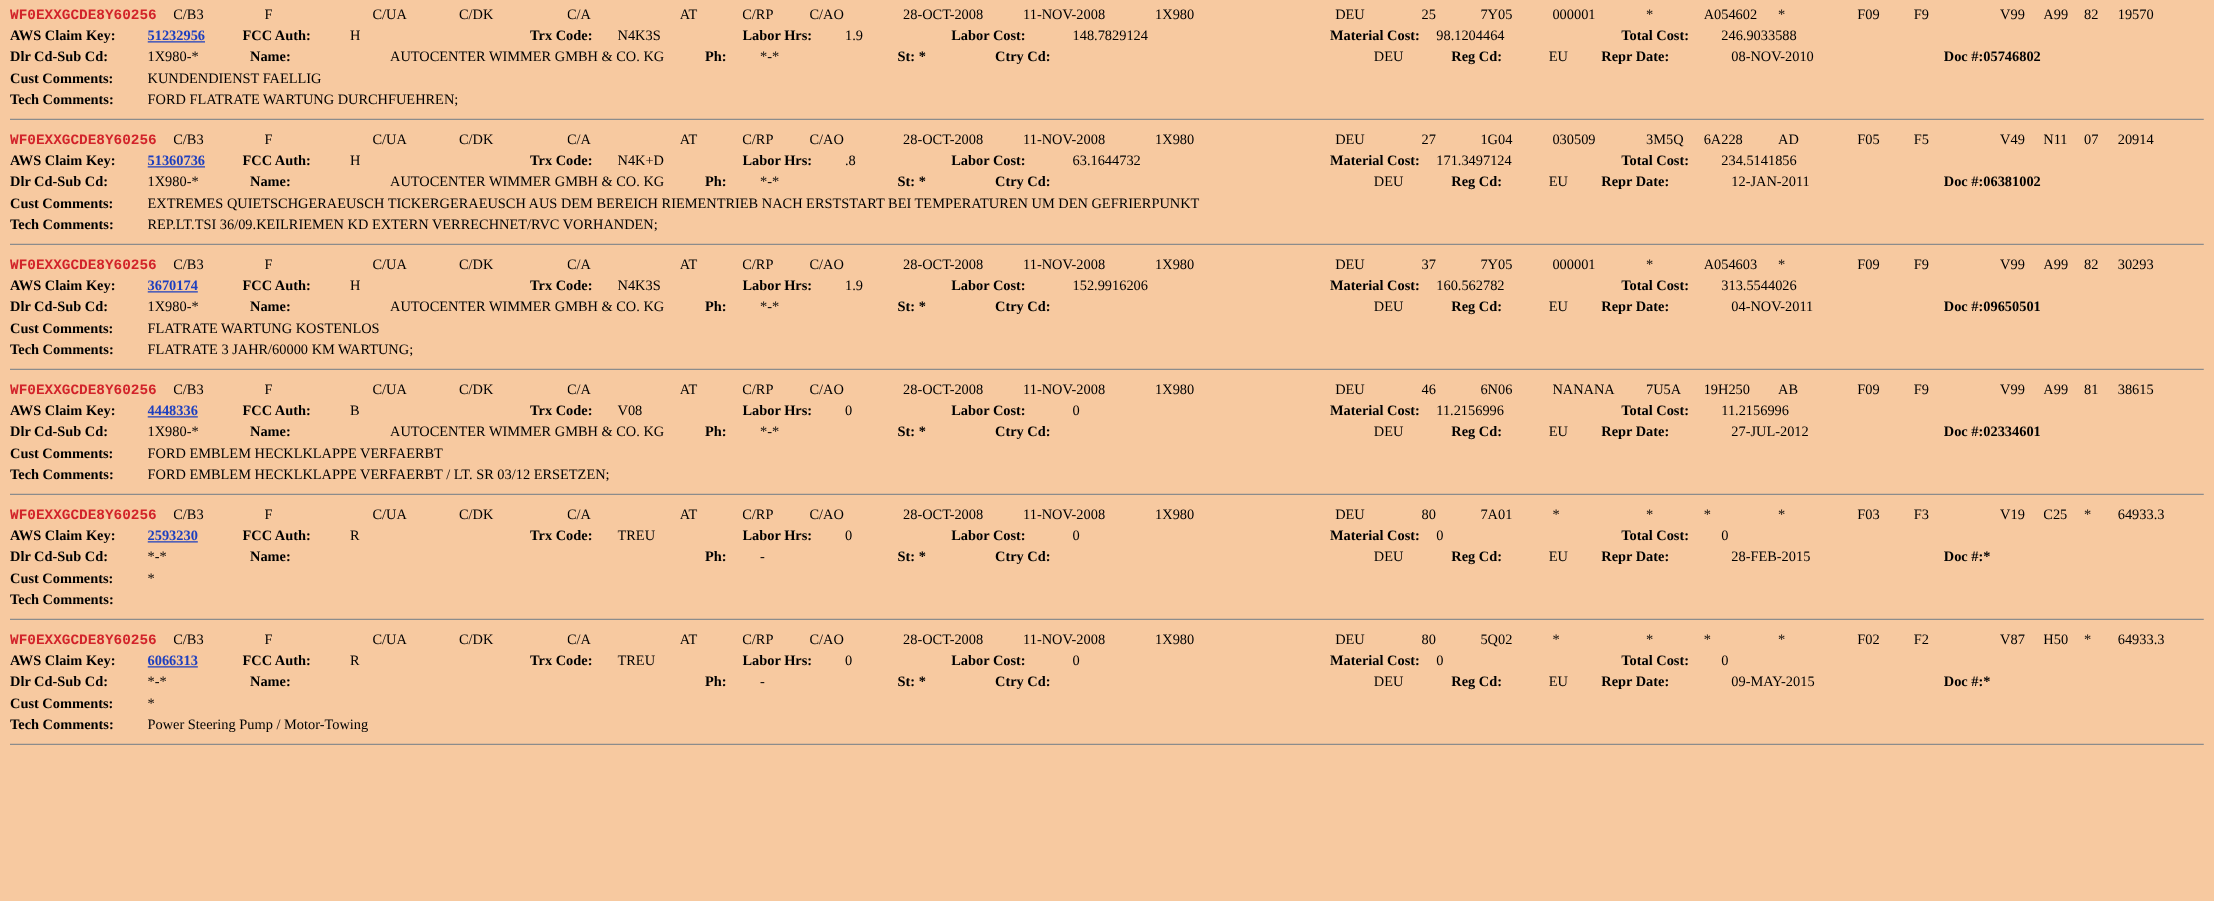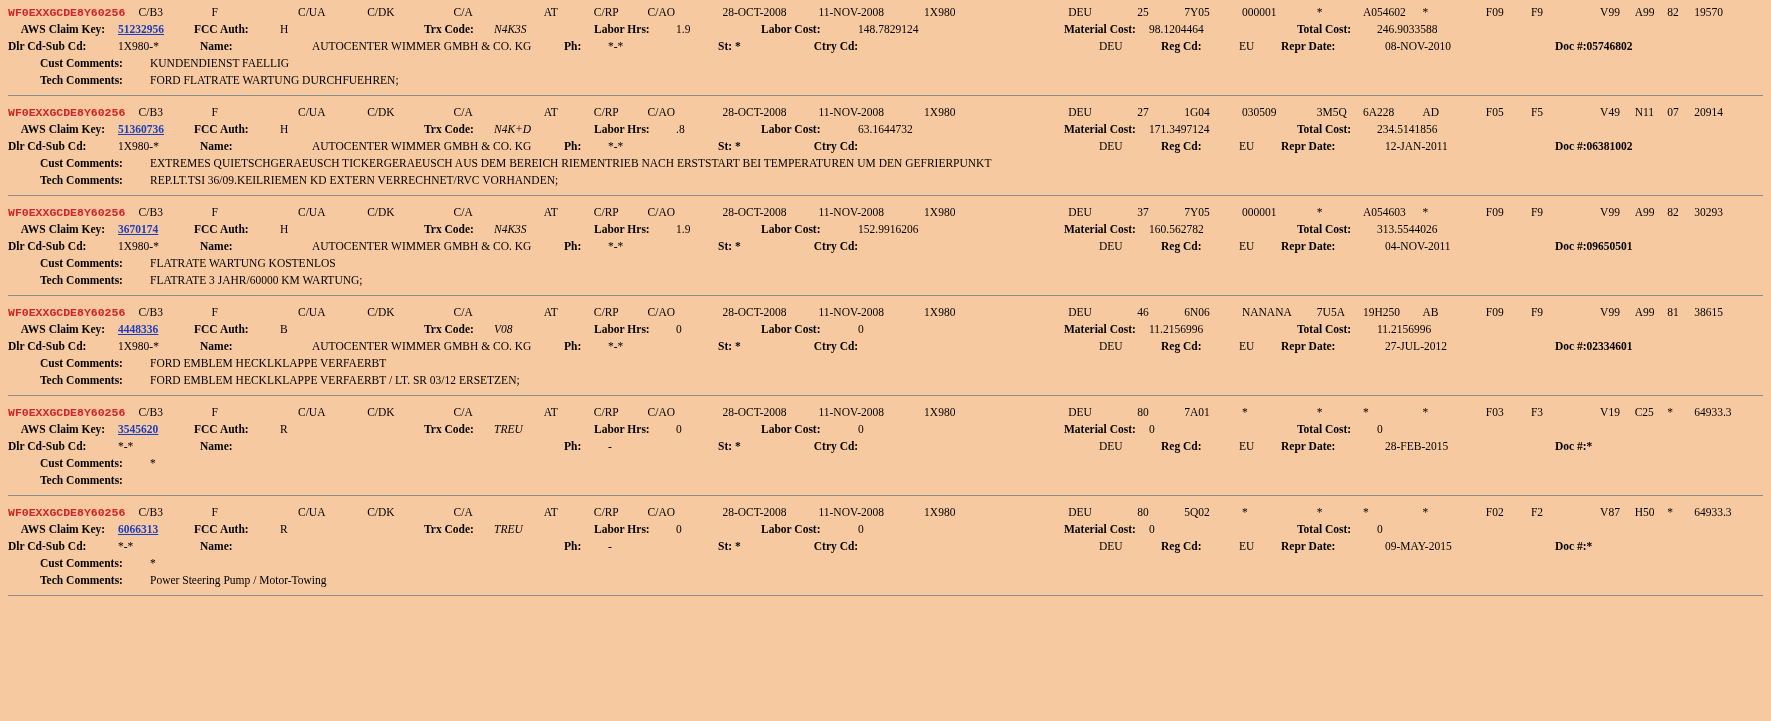--- a/index.html
+++ b/index.html
@@ -75,54 +75,54 @@
   .h-code4 { width: 62px; }
   .h-code5 { width: 66px; }
   .h-f09   { width: 47px; }
   .h-f9    { width: 72px; }
   .h-v99   { width: 36px; }
   .h-a99   { width: 34px; }
   .h-81    { width: 28px; }
   .h-mile  { width: 80px; }
 
   
-  .c-lbl   { width: 110px; padding-left: 8px; text-align: center; }
+  .c-lbl   { width: 110px; padding-left: 8px; }
   .c-key   { width: 76px; }
   .c-fcc   { width: 86px; }
   .c-fccv  { width: 144px; }
   .c-trx   { width: 70px; }
-  .c-trxv  { width: 100px; font-style: italic; }
+  .c-trxv  { width: 100px; }
   .c-lh    { width: 82px; }
   .c-lhv   { width: 85px; }
   .c-lc    { width: 97px; }
   .c-lcv   { width: 206px; }
   .c-mc    { width: 85px; }
   .c-mcv   { width: 148px; }
   .c-tc    { width: 80px; }
   .c-tcv   { width: 200px; }
 
   
   .d-lbl   { width: 110px; padding-left: 8px; }
   .d-cd    { width: 82px; }
   .d-name  { width: 112px; }
   .d-namev { width: 252px; }
   .d-ph    { width: 44px; }
   .d-phv   { width: 110px; }
   .d-stv   { width: 78px; }
-  .d-ctry  { width: 80px; text-align: center; }
+  .d-ctry  { width: 80px; }
   .d-ctryv { width: 223px; }
   .d-deu   { width: 62px; }
   .d-regcd { width: 78px; }
   .d-regv  { width: 42px; }
   .d-repr  { width: 104px; }
   .d-reprv { width: 170px; }
   .d-doc   { width: 160px; }
 
   
-  .cm-lbl  { width: 110px; padding-left: 8px; margin-left: 32px; }
+  .cm-lbl  { width: 110px; padding-left: 8px; }
   .cm-val  { width: 1400px; }
 </style>
 </head>
 <body>
 
 <div class="page">
 
   <div class="record">
     <div class="rowline">
       <span class="cell vin h-vin">WF0EXXGCDE8Y60256</span>
@@ -434,21 +434,21 @@
       <span class="cell h-code5">*</span>
       <span class="cell h-f09">F03</span>
       <span class="cell h-f9">F3</span>
       <span class="cell h-v99">V19</span>
       <span class="cell h-a99">C25</span>
       <span class="cell h-81">*</span>
       <span class="cell h-mile">64933.3</span>
     </div>
     <div class="rowline">
       <span class="cell bold c-lbl">AWS Claim Key:</span>
-      <span class="cell link c-key">3545620</span>
+      <span class="cell link c-key">2593230</span>
       <span class="cell bold c-fcc">FCC Auth:</span>
       <span class="cell c-fccv">R</span>
       <span class="cell bold c-trx">Trx Code:</span>
       <span class="cell c-trxv">TREU</span>
       <span class="cell bold c-lh">Labor Hrs:</span>
       <span class="cell c-lhv">0</span>
       <span class="cell bold c-lc">Labor Cost:</span>
       <span class="cell c-lcv">0</span>
       <span class="cell bold c-mc">Material Cost:</span>
       <span class="cell c-mcv">0</span>

